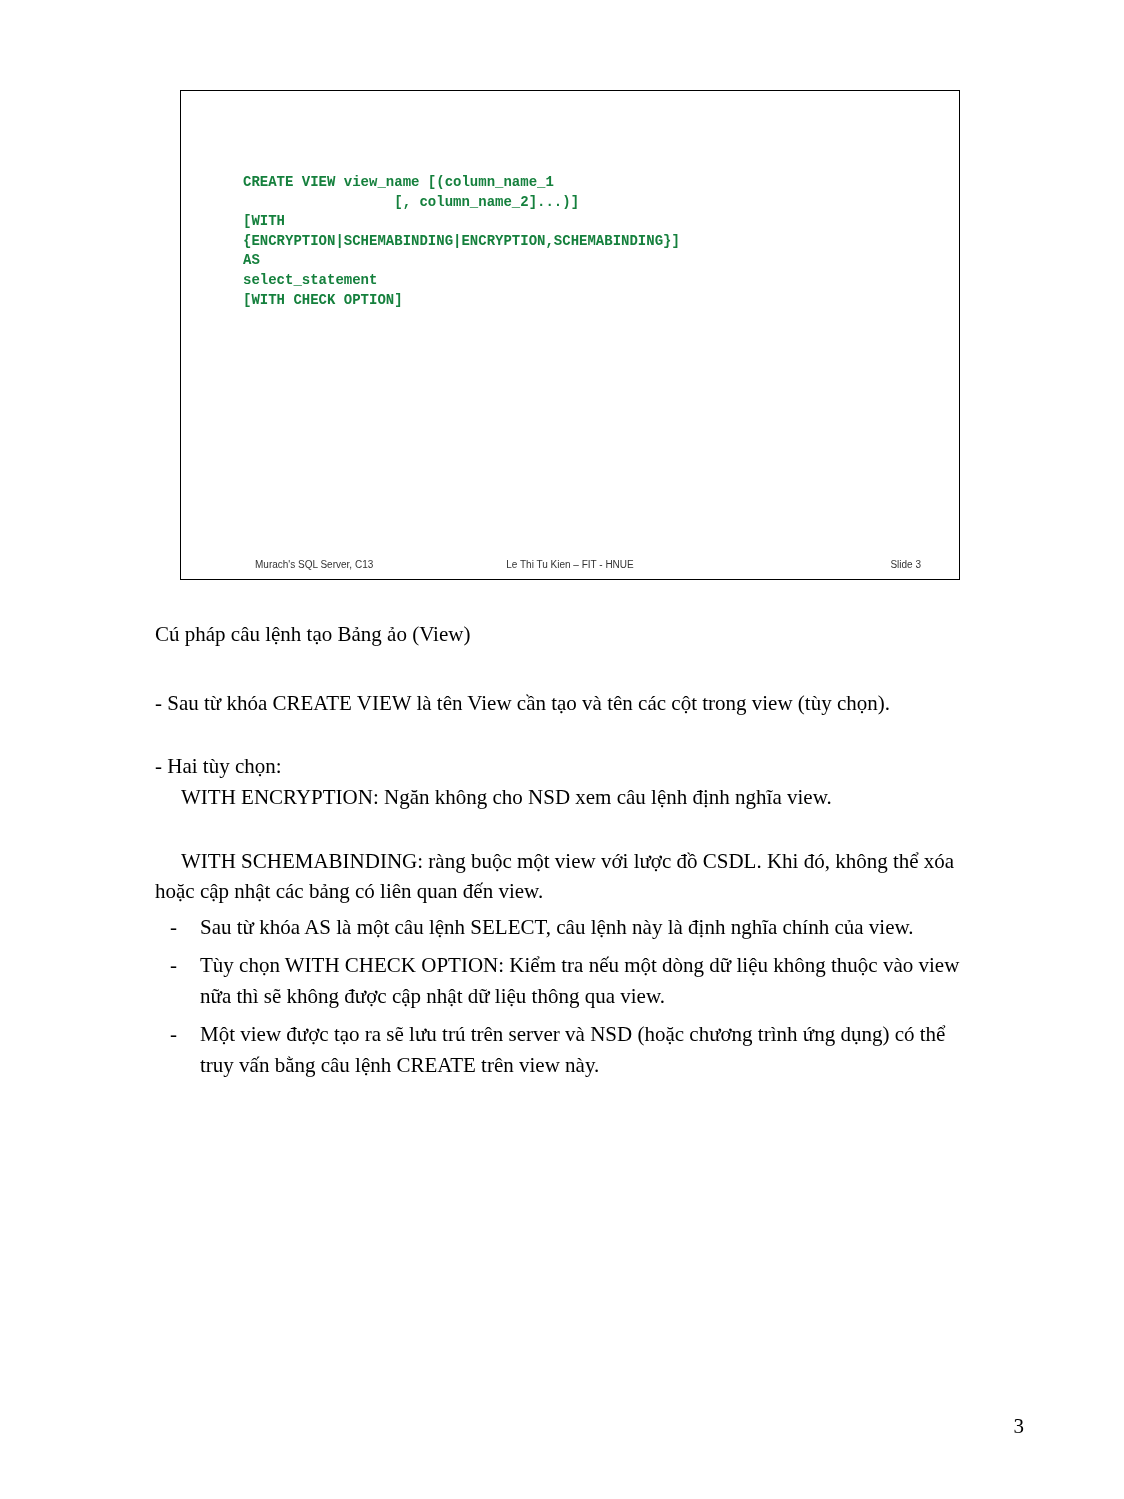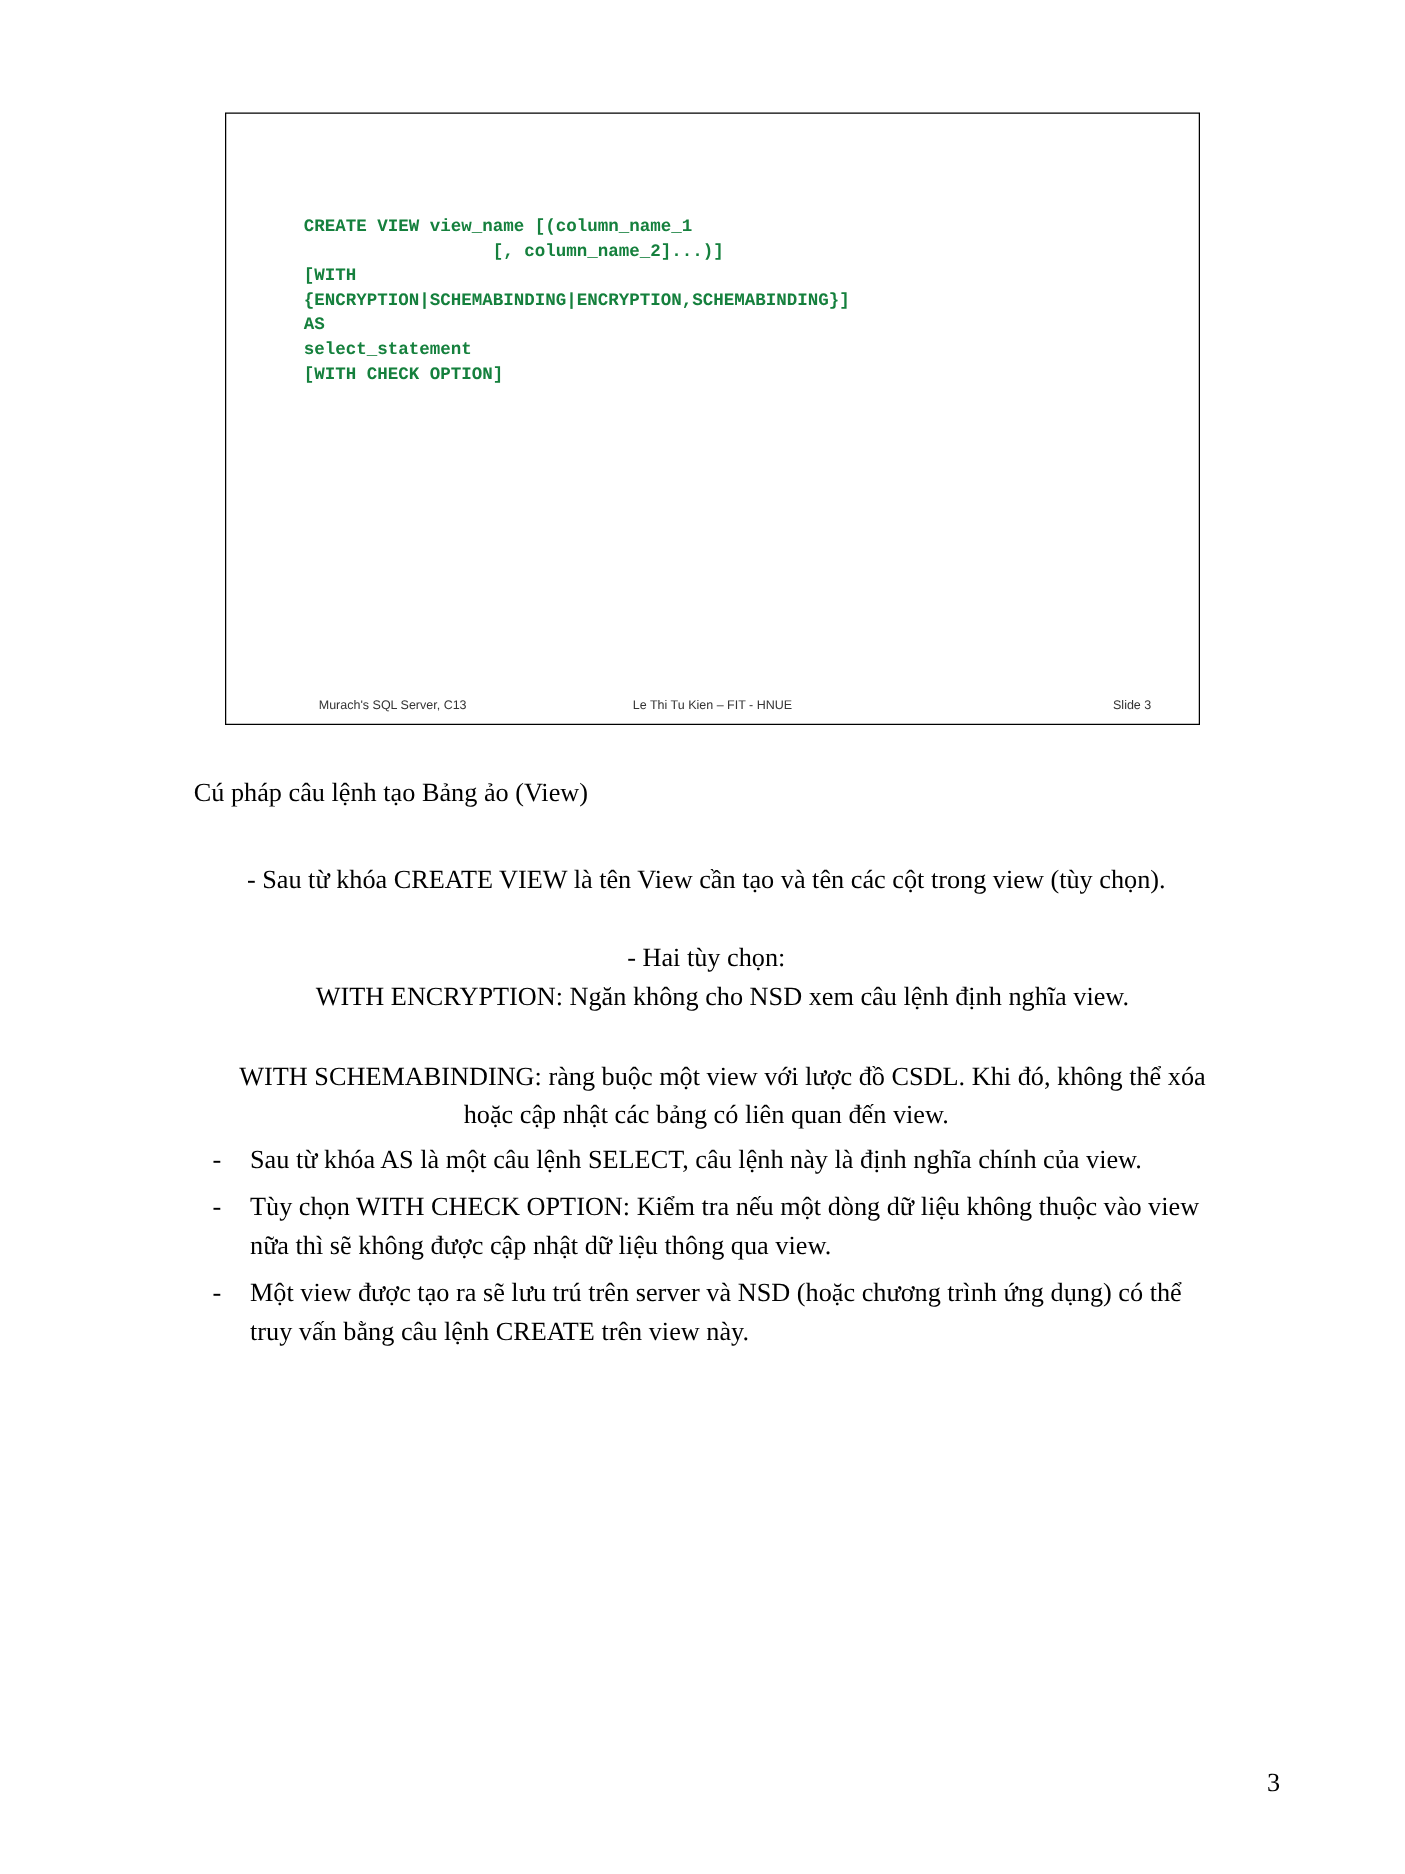--- a/index.html
+++ b/index.html
@@ -71,21 +71,20 @@
       left: 155px;
       font-weight: normal;
       font-size: 21px;
     }
     .body-text {
       position: absolute;
       left: 155px;
       width: 820px;
       font-size: 21px;
       line-height: 1.45;
-      text-align: center;
     }
     .para1 { top: 688px; }
     .para2 { top: 751px; }
     .para3 { top: 782px; left: 155px; text-indent: 26px; }
     .para4 { top: 846px; left: 155px; text-indent: 26px; }
     .bullet-list {
       position: absolute;
       top: 912px;
       left: 170px;
       width: 808px;

